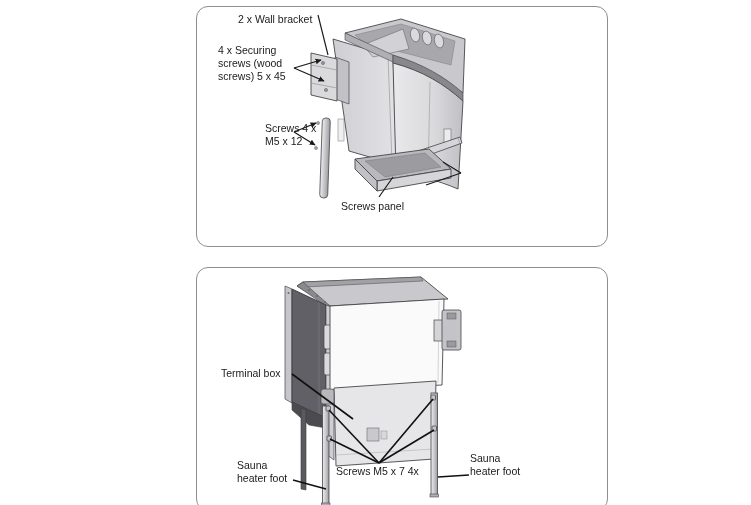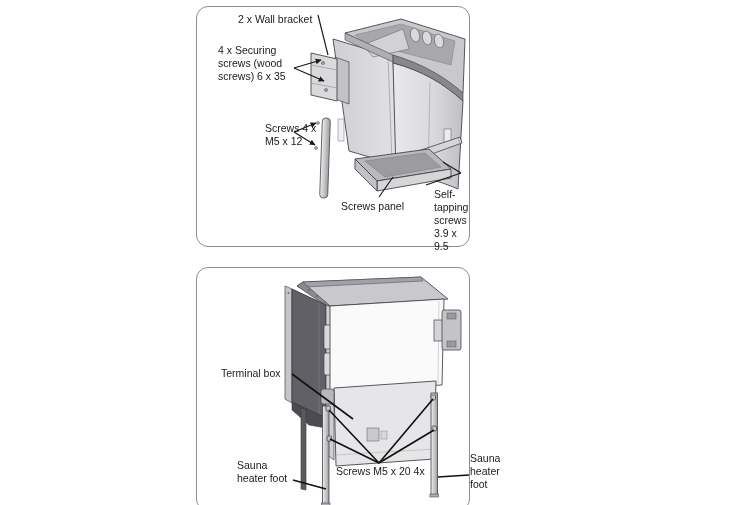--- a/index.html
+++ b/index.html
@@ -1,21 +1,21 @@
 <!DOCTYPE html>
 <html><head>
 <meta charset="utf-8">
 <style>
   html,body{margin:0;padding:0;background:#ffffff;}
   .page{
     position:relative;width:751px;height:505px;background:#ffffff;overflow:hidden;
     font-family:"Liberation Sans", sans-serif;color:#1a1a1a;
   }
   .panel{
-    position:absolute;left:196px;width:274px;background:#ffffff;
+    position:absolute;left:196px;width:412px;background:#ffffff;
     border:1.5px solid #8e8e92;border-radius:12px;box-sizing:border-box;
   }
   .panel-top{top:6px;height:241px;}
   .panel-bottom{top:267px;height:244px;}
   .panel svg{position:absolute;left:0;top:0;}
   .label{
     position:absolute;font-size:10.5px;line-height:13px;white-space:pre-line;
     color:#1a1a1a;letter-spacing:0;
   }
 </style>
@@ -115,26 +115,24 @@
         <g>
           <line x1="264" y1="166" x2="246" y2="155"></line>
           <line x1="264" y1="166" x2="229" y2="178"></line>
         </g>
       </g>
     </svg>
 
     <div class="label" style="left:41px;top:6px;">2 x Wall bracket</div>
     <div class="label" style="left:21px;top:37px;">4 x Securing
 screws (wood
-screws) 6 x 35</div>
+screws) 5 x 45</div>
     <div class="label" style="left:40px;top:115px;margin-left:28px;">Screws 4 x
 M5 x 12</div>
     <div class="label" style="left:144px;top:193px;">Screws panel</div>
-    <div class="label" style="left:237px;top:181px;">Self-tapping
-screws 3.9 x 9.5</div>
   </section>
 
   <section class="panel panel-bottom">
     <svg width="343" height="241" viewBox="0 0 343 241">
       <defs>
         <linearGradient id="gLeg" x1="0" y1="0" x2="1" y2="0">
           <stop offset="0" stop-color="#ececee"></stop>
             <stop offset="0.55" stop-color="#c6c6ca"></stop>
             <stop offset="1" stop-color="#9a9a9e"></stop>
         </linearGradient>
@@ -208,18 +206,18 @@
           <line x1="182" y1="195" x2="237" y2="162"></line>
         </g>
         <line x1="96" y1="212" x2="129" y2="221"></line>
         <line x1="272" y1="207" x2="241" y2="209"></line>
       </g>
     </svg>
 
     <div class="label" style="left:24px;top:99px;">Terminal box</div>
     <div class="label" style="left:40px;top:191px;">Sauna
 heater foot</div>
-    <div class="label" style="left:139px;top:197px;">Screws M5 x 20 4x</div>
+    <div class="label" style="left:139px;top:197px;">Screws M5 x 7 4x</div>
     <div class="label" style="left:273px;top:184px;">Sauna
 heater foot</div>
   </section>
 
 </div>
 
 </body></html>

